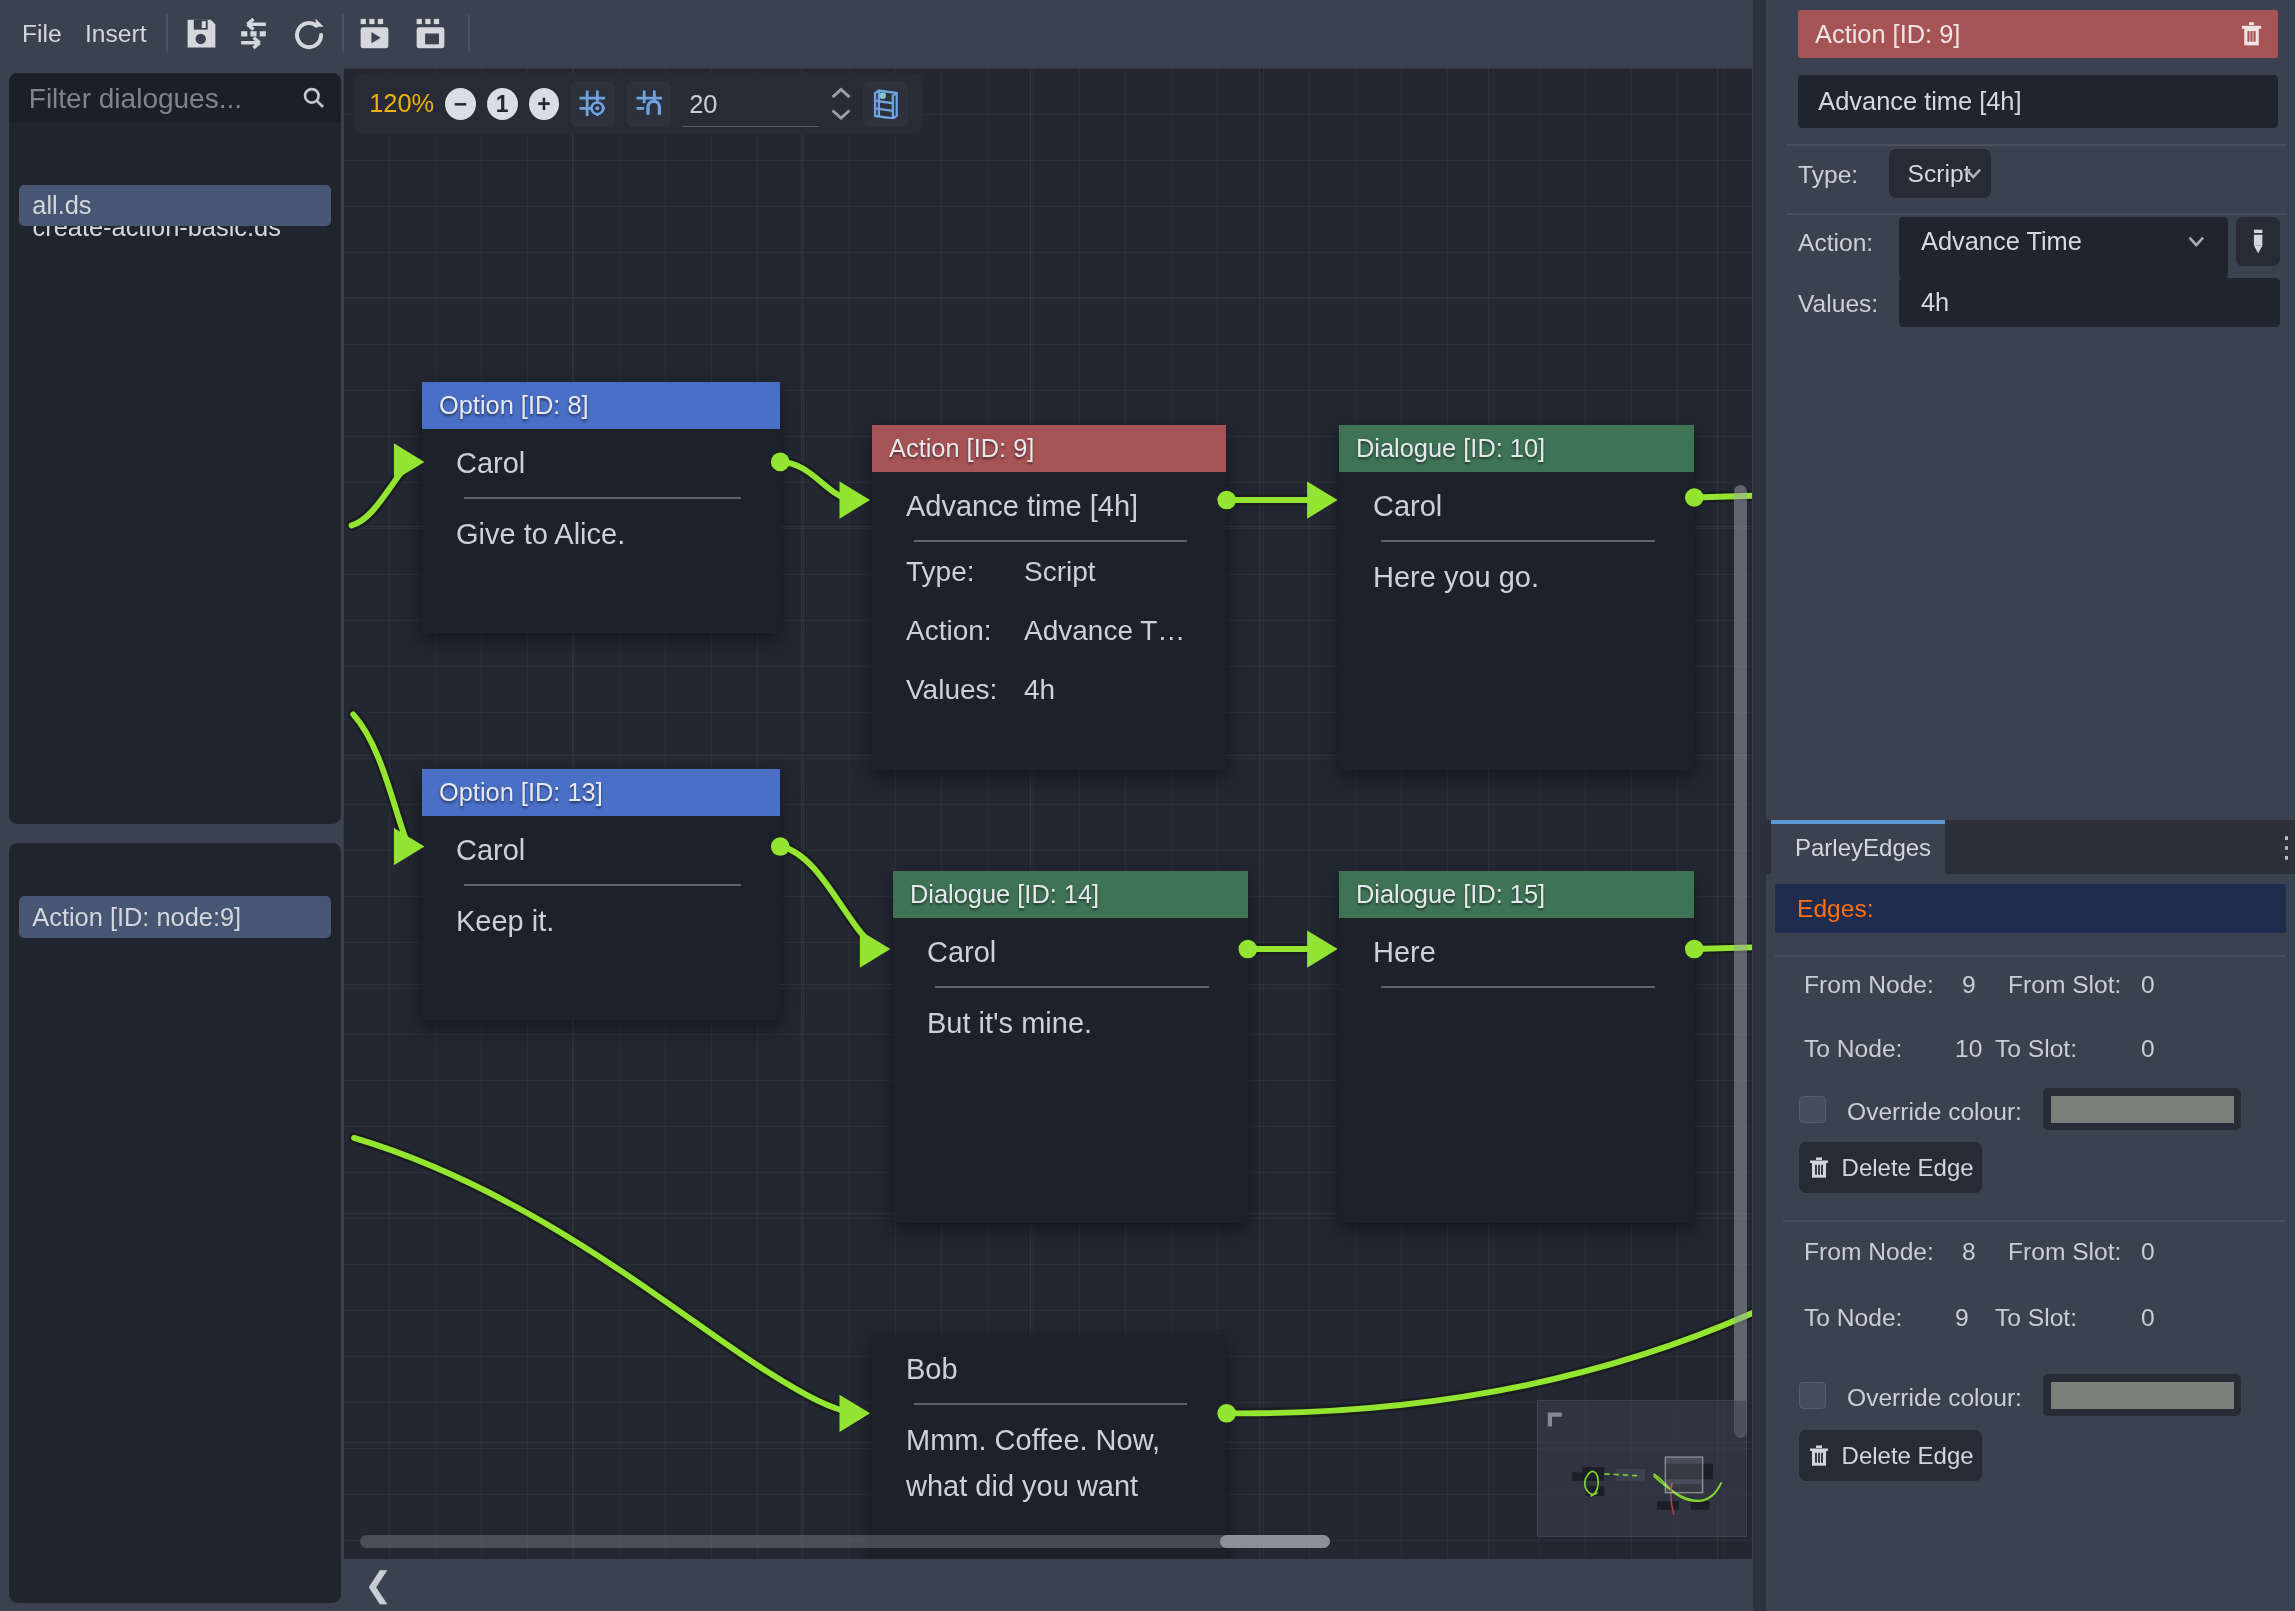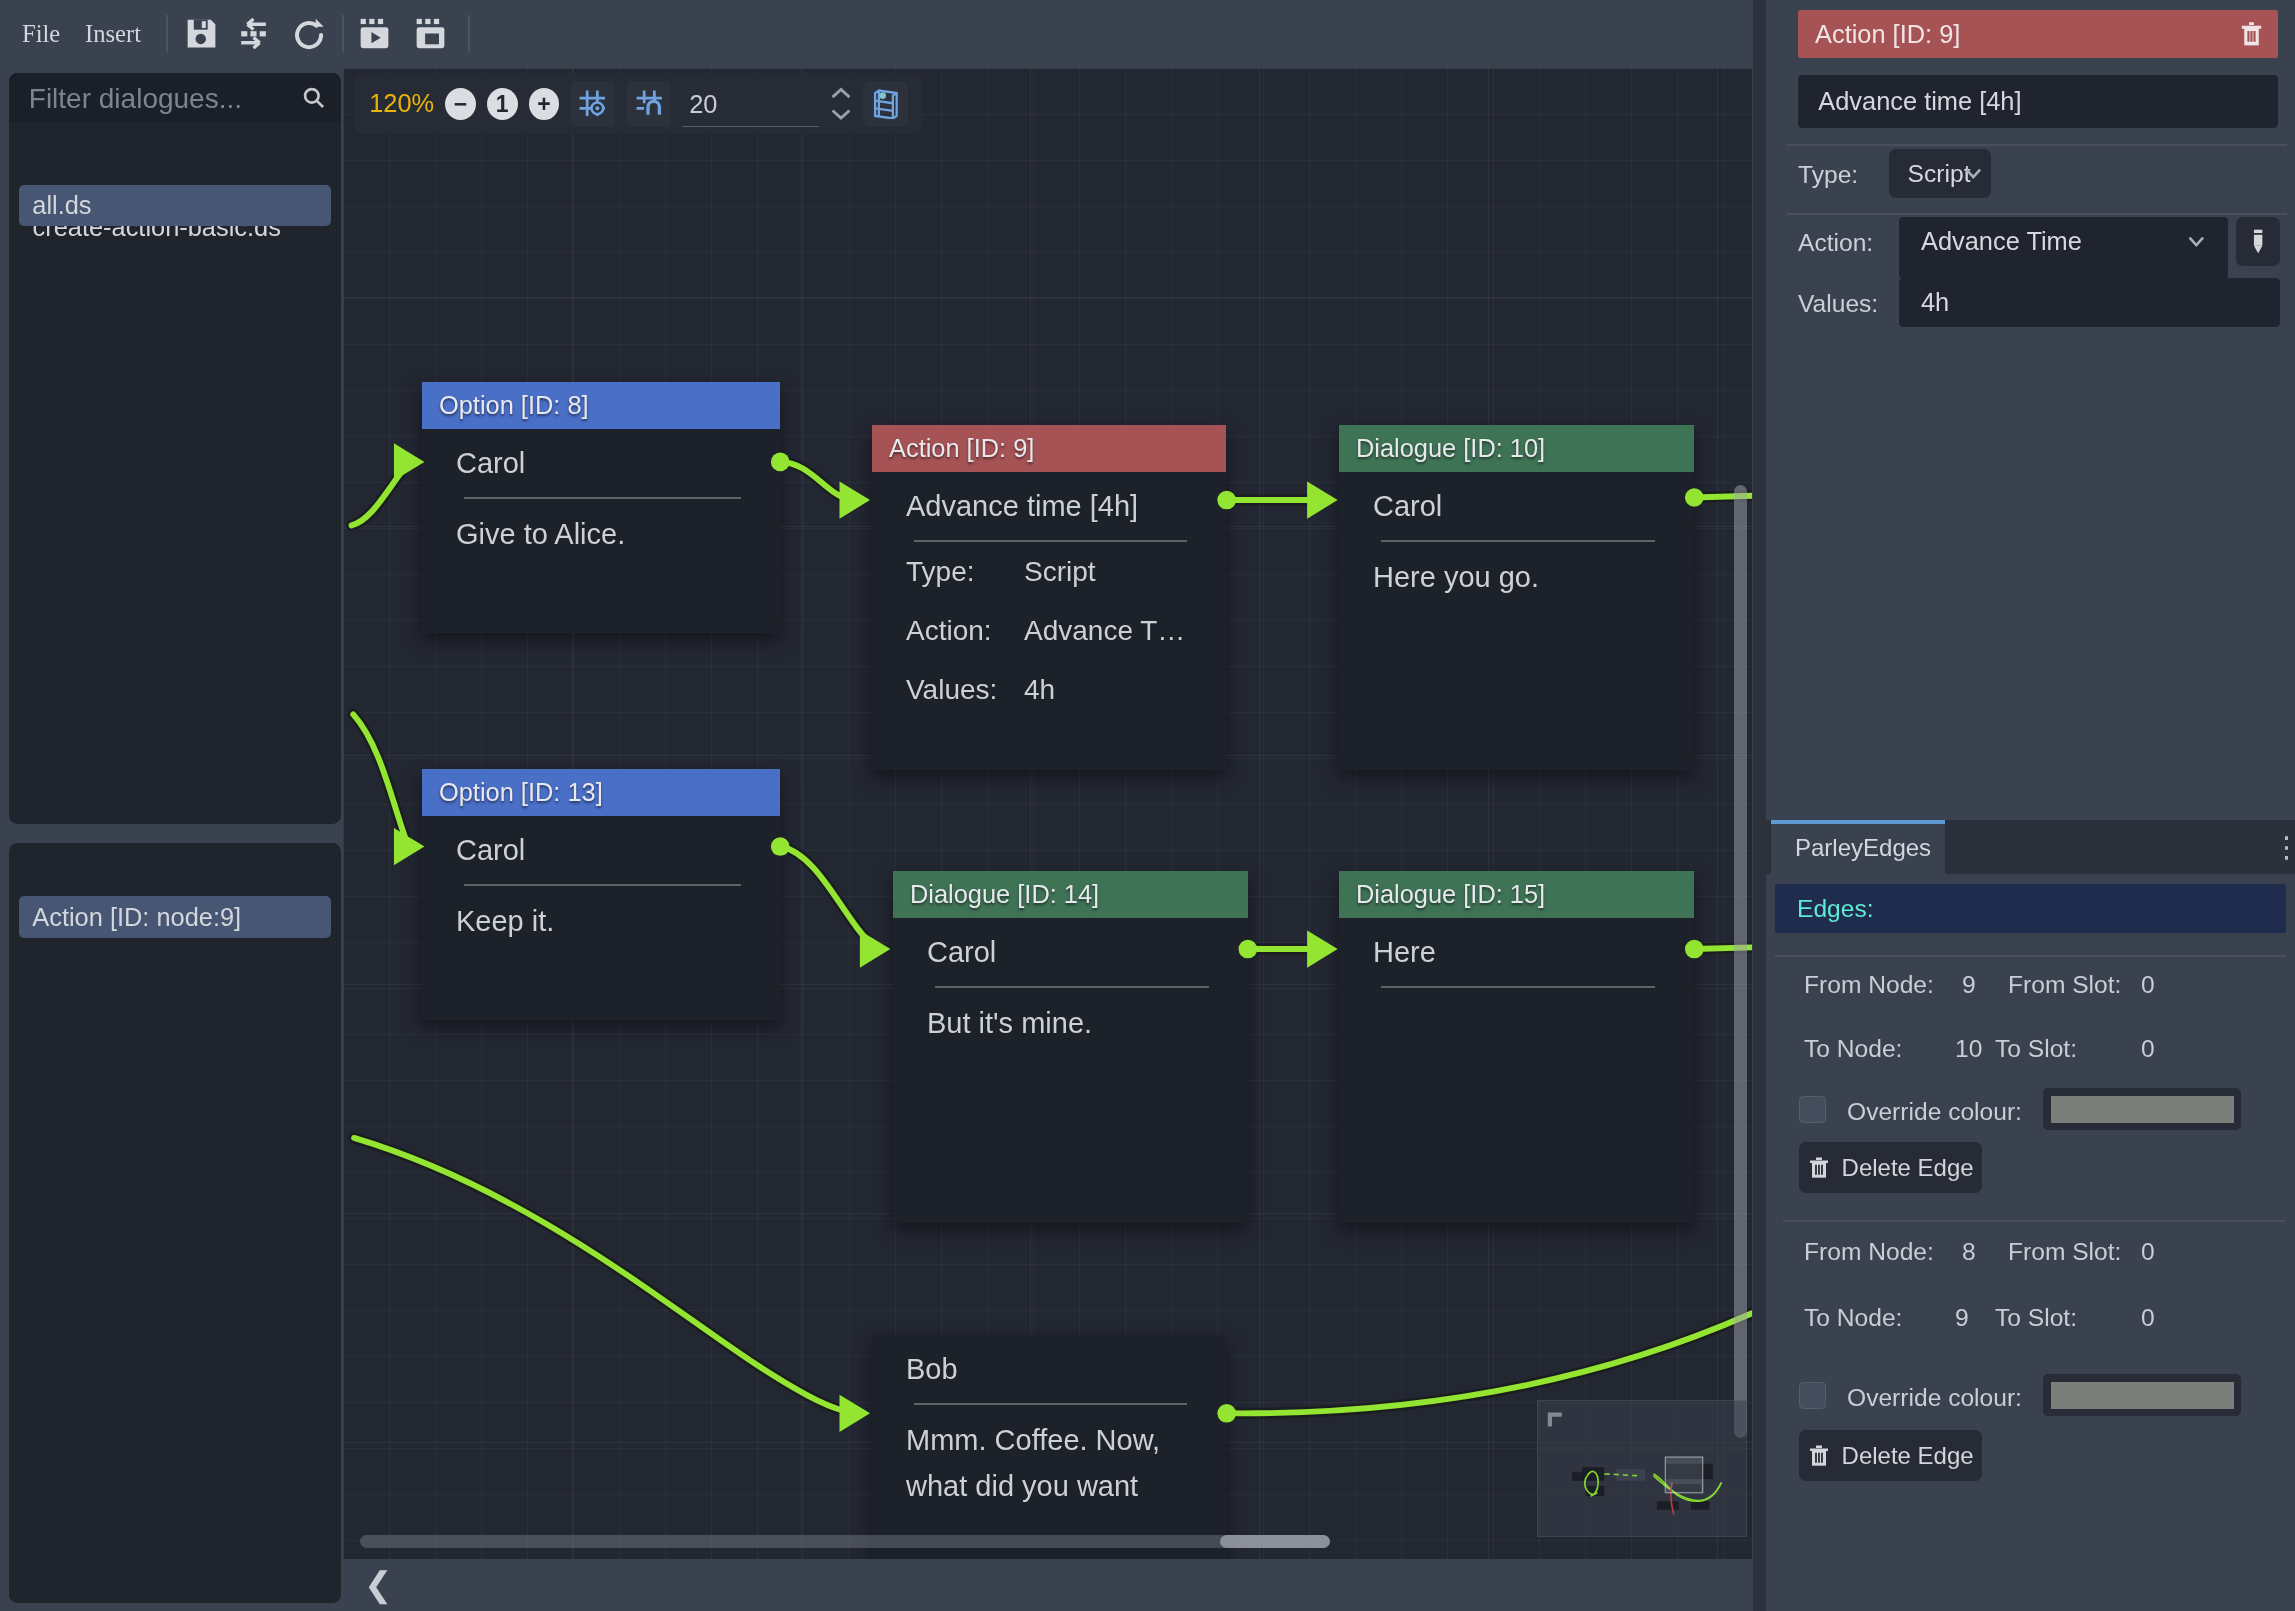--- a/index.html
+++ b/index.html
@@ -1,19 +1,19 @@
 <!DOCTYPE html>
 <html style="font-size:13.6px"><head>
 <meta charset="utf-8">
 <style>
   html,body{margin:0;padding:0;width:2295px;height:1611px;background:#3a414f;
     font-family:"Liberation Sans",sans-serif;overflow:hidden;position:relative;}
   .abs{position:absolute;}
   
-  #topbar{left:0;top:0;width:1766px;height:68px;background:#3a414f;font-family:Liberation Serif, serif;}
+  #topbar{left:0;top:0;width:1766px;height:68px;background:#3a414f;}
   .menu{top:0;height:68px;line-height:68px;font-size:24.6px;color:#d3d6dc;cursor:default;}
   .tsep{top:15.2px;width:1.7px;height:37px;background:#4b5260;}
   .ticon{top:15.2px;width:37px;height:37px;}
   
   .panel{background:#20242d;border-radius:8.5px;}
   .searchbox{background:#1b1f27;border-radius:8.5px 8.5px 0 0;}
   .placeholder{font-size:28px;color:#7e848f;}
   .sidetext{font-size:25.4px;color:#d3d6dc;}
   .selrow{background:#475672;border-radius:5.1px;}
   
@@ -67,21 +67,21 @@
   .rp-input{background:#20242e;border-radius:4.2px;font-size:25.4px;color:#d5d8de;}
   .rp-btn{background:#262b35;border-radius:6.8px;}
   .rpsep{height:1.7px;background:rgba(255,255,255,.08);}
   #insp-head{left:1798px;top:10.2px;width:480px;height:48px;background:#a65355;border-radius:2.5px;}
   #insp-head span{font-size:25.4px;color:#f1e4e4;line-height:48px;padding-left:17px;}
   #tabbar{left:1766px;top:820px;width:529px;height:54px;background:#2b303b;}
   #tab-active{left:1771px;top:820px;width:174px;height:54px;background:#3a414f;
     border-top:4.2px solid #5d9ad2;box-sizing:border-box;}
   #tab-active span{display:block;font-size:24px;color:#d3d6dc;line-height:48px;padding-left:24px;}
   #edges-head{left:1775px;top:884px;width:511px;height:49px;background:#1f2c4e;border-radius:2.5px;}
-  #edges-head span{font-size:24.6px;color:#5eead4;line-height:49px;padding-left:22px;}
+  #edges-head span{font-size:24.6px;color:#f97316;line-height:49px;padding-left:22px;}
   .erow{font-size:24.6px;color:#c9cdd4;white-space:nowrap;}
   .checkbox{width:27px;height:27px;background:#454d5c;border:0.8px solid #565e6d;border-radius:4.2px;box-sizing:border-box;}
   .swatch-out{width:198px;height:42px;background:#272c36;border-radius:5.1px;}
   .swatch-in{position:absolute;left:7.6px;top:7.6px;width:183px;height:27px;background:#7b7e79;}
   .delbtn{width:183px;height:51px;display:flex;align-items:center;justify-content:center;gap:10.2px;
     font-size:24px;color:#d2d5da;}
   .dots{font-size:29px;color:#b9bec6;}
 </style>
 </head>
 <body>

